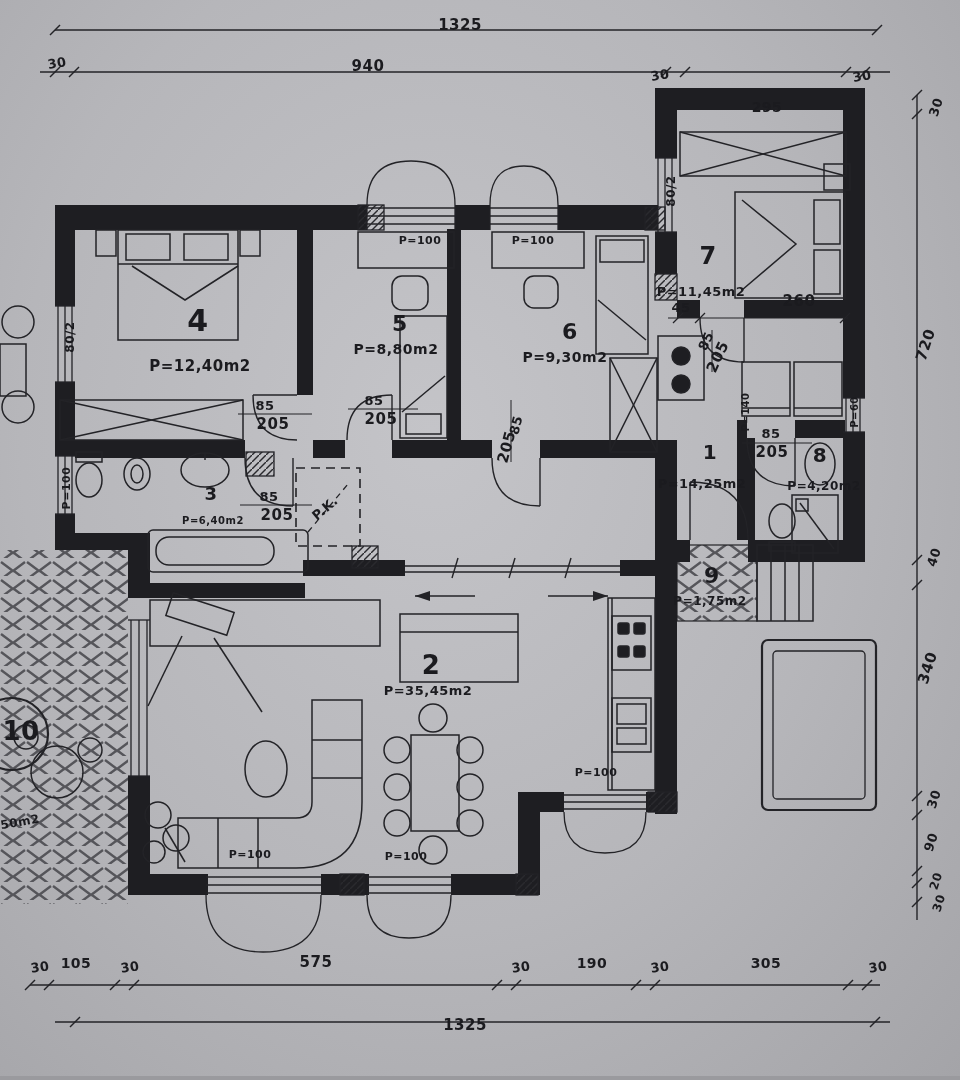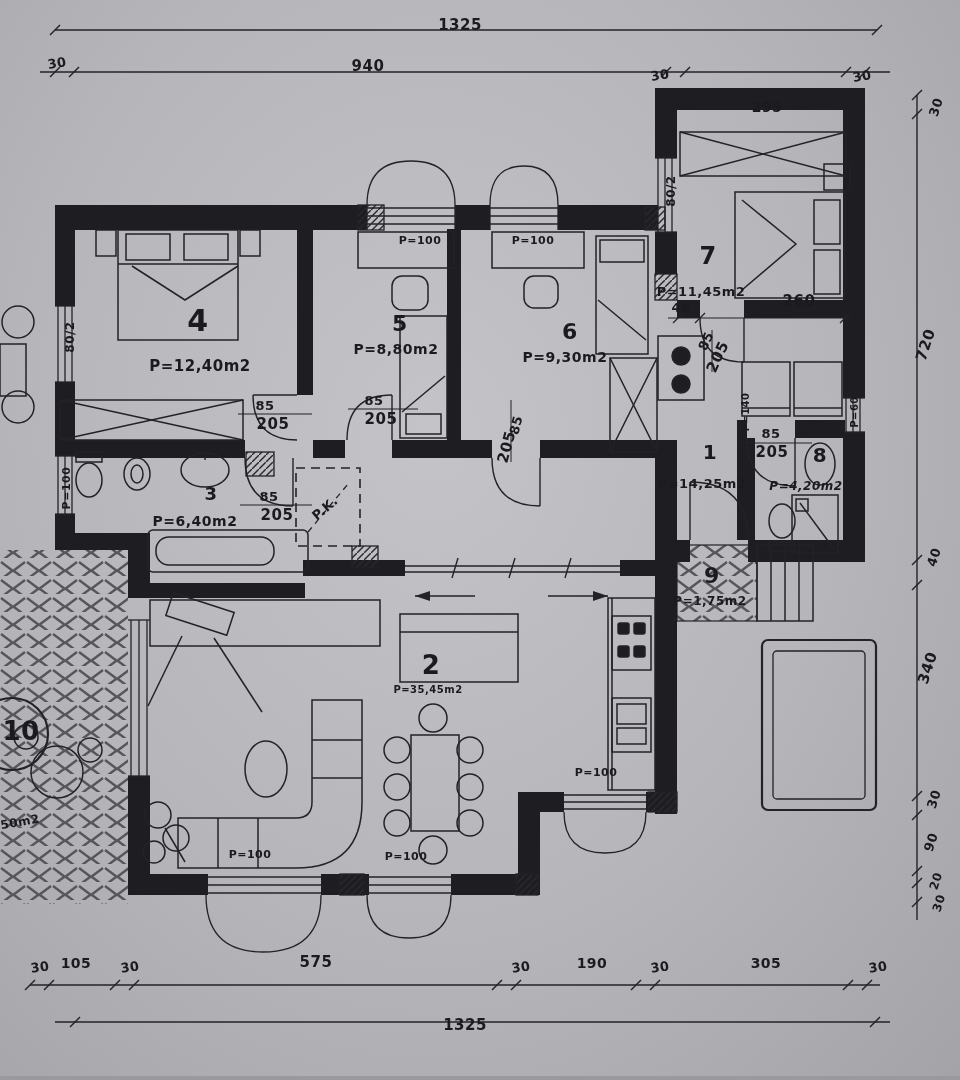--- a/index.html
+++ b/index.html
@@ -471,25 +471,25 @@
       <span class="lbl" style="left: 200px; top: 366px; font-size: 15px; transform: translate(-50%, -50%) rotate(0deg);">P=12,40m2</span>
       <span class="lbl" style="left: 400px; top: 324px; font-size: 22px; transform: translate(-50%, -50%) rotate(0deg);">5</span>
       <span class="lbl" style="left: 396px; top: 349px; font-size: 14px; transform: translate(-50%, -50%) rotate(0deg);">P=8,80m2</span>
       <span class="lbl" style="left: 570px; top: 332px; font-size: 22px; transform: translate(-50%, -50%) rotate(0deg);">6</span>
       <span class="lbl" style="left: 565px; top: 357px; font-size: 14px; transform: translate(-50%, -50%) rotate(0deg);">P=9,30m2</span>
       <span class="lbl" style="left: 708px; top: 256px; font-size: 24px; transform: translate(-50%, -50%) rotate(0deg);">7</span>
       <span class="lbl" style="left: 701px; top: 291px; font-size: 13px; transform: translate(-50%, -50%) rotate(0deg);">P=11,45m2</span>
       <span class="lbl" style="left: 710px; top: 452px; font-size: 20px; transform: translate(-50%, -50%) rotate(0deg);">1</span>
       <span class="lbl" style="left: 702px; top: 483px; font-size: 13px; transform: translate(-50%, -50%) rotate(0deg);">P=14,25m2</span>
       <span class="lbl" style="left: 820px; top: 455px; font-size: 20px; transform: translate(-50%, -50%) rotate(0deg);">8</span>
-      <span class="lbl" style="left: 806px; top: 486px; font-size: 12px; transform: translate(-50%, -50%) rotate(0deg); font-style: italic;">P=4,20m2</span>
+      <span class="lbl" style="left: 824px; top: 486px; font-size: 12px; transform: translate(-50%, -50%) rotate(0deg);">P=4,20m2</span>
       <span class="lbl" style="left: 431px; top: 665px; font-size: 26px; transform: translate(-50%, -50%) rotate(0deg);">2</span>
-      <span class="lbl" style="left: 428px; top: 690px; font-size: 10px; transform: translate(-50%, -50%) rotate(0deg);">P=35,45m2</span>
+      <span class="lbl" style="left: 428px; top: 690px; font-size: 13px; transform: translate(-50%, -50%) rotate(0deg);">P=35,45m2</span>
       <span class="lbl" style="left: 211px; top: 494px; font-size: 18px; transform: translate(-50%, -50%) rotate(0deg);">3</span>
-      <span class="lbl" style="left: 195px; top: 521px; font-size: 14px; transform: translate(-50%, -50%) rotate(0deg);">P=6,40m2</span>
+      <span class="lbl" style="left: 213px; top: 521px; font-size: 10px; transform: translate(-50%, -50%) rotate(0deg);">P=6,40m2</span>
       <span class="lbl" style="left: 712px; top: 576px; font-size: 22px; transform: translate(-50%, -50%) rotate(0deg);">9</span>
       <span class="lbl" style="left: 710px; top: 601px; font-size: 12px; transform: translate(-50%, -50%) rotate(0deg);">P=1,75m2</span>
       <span class="lbl" style="left: 21px; top: 731px; font-size: 26px; transform: translate(-50%, -50%) rotate(0deg);">10</span>
       <span class="lbl" style="left: 20px; top: 822px; font-size: 12px; transform: translate(-50%, -50%) rotate(-10deg);">50m2</span>
       <span class="lbl" style="left: 265px; top: 405px; font-size: 13px; transform: translate(-50%, -50%) rotate(0deg);">85</span>
       <span class="lbl" style="left: 273px; top: 424px; font-size: 15px; transform: translate(-50%, -50%) rotate(0deg);">205</span>
       <span class="lbl" style="left: 374px; top: 400px; font-size: 13px; transform: translate(-50%, -50%) rotate(0deg);">85</span>
       <span class="lbl" style="left: 381px; top: 419px; font-size: 15px; transform: translate(-50%, -50%) rotate(0deg);">205</span>
       <span class="lbl" style="left: 516px; top: 425px; font-size: 13px; transform: translate(-50%, -50%) rotate(-75deg);">85</span>
       <span class="lbl" style="left: 507px; top: 447px; font-size: 15px; transform: translate(-50%, -50%) rotate(-75deg);">205</span>

